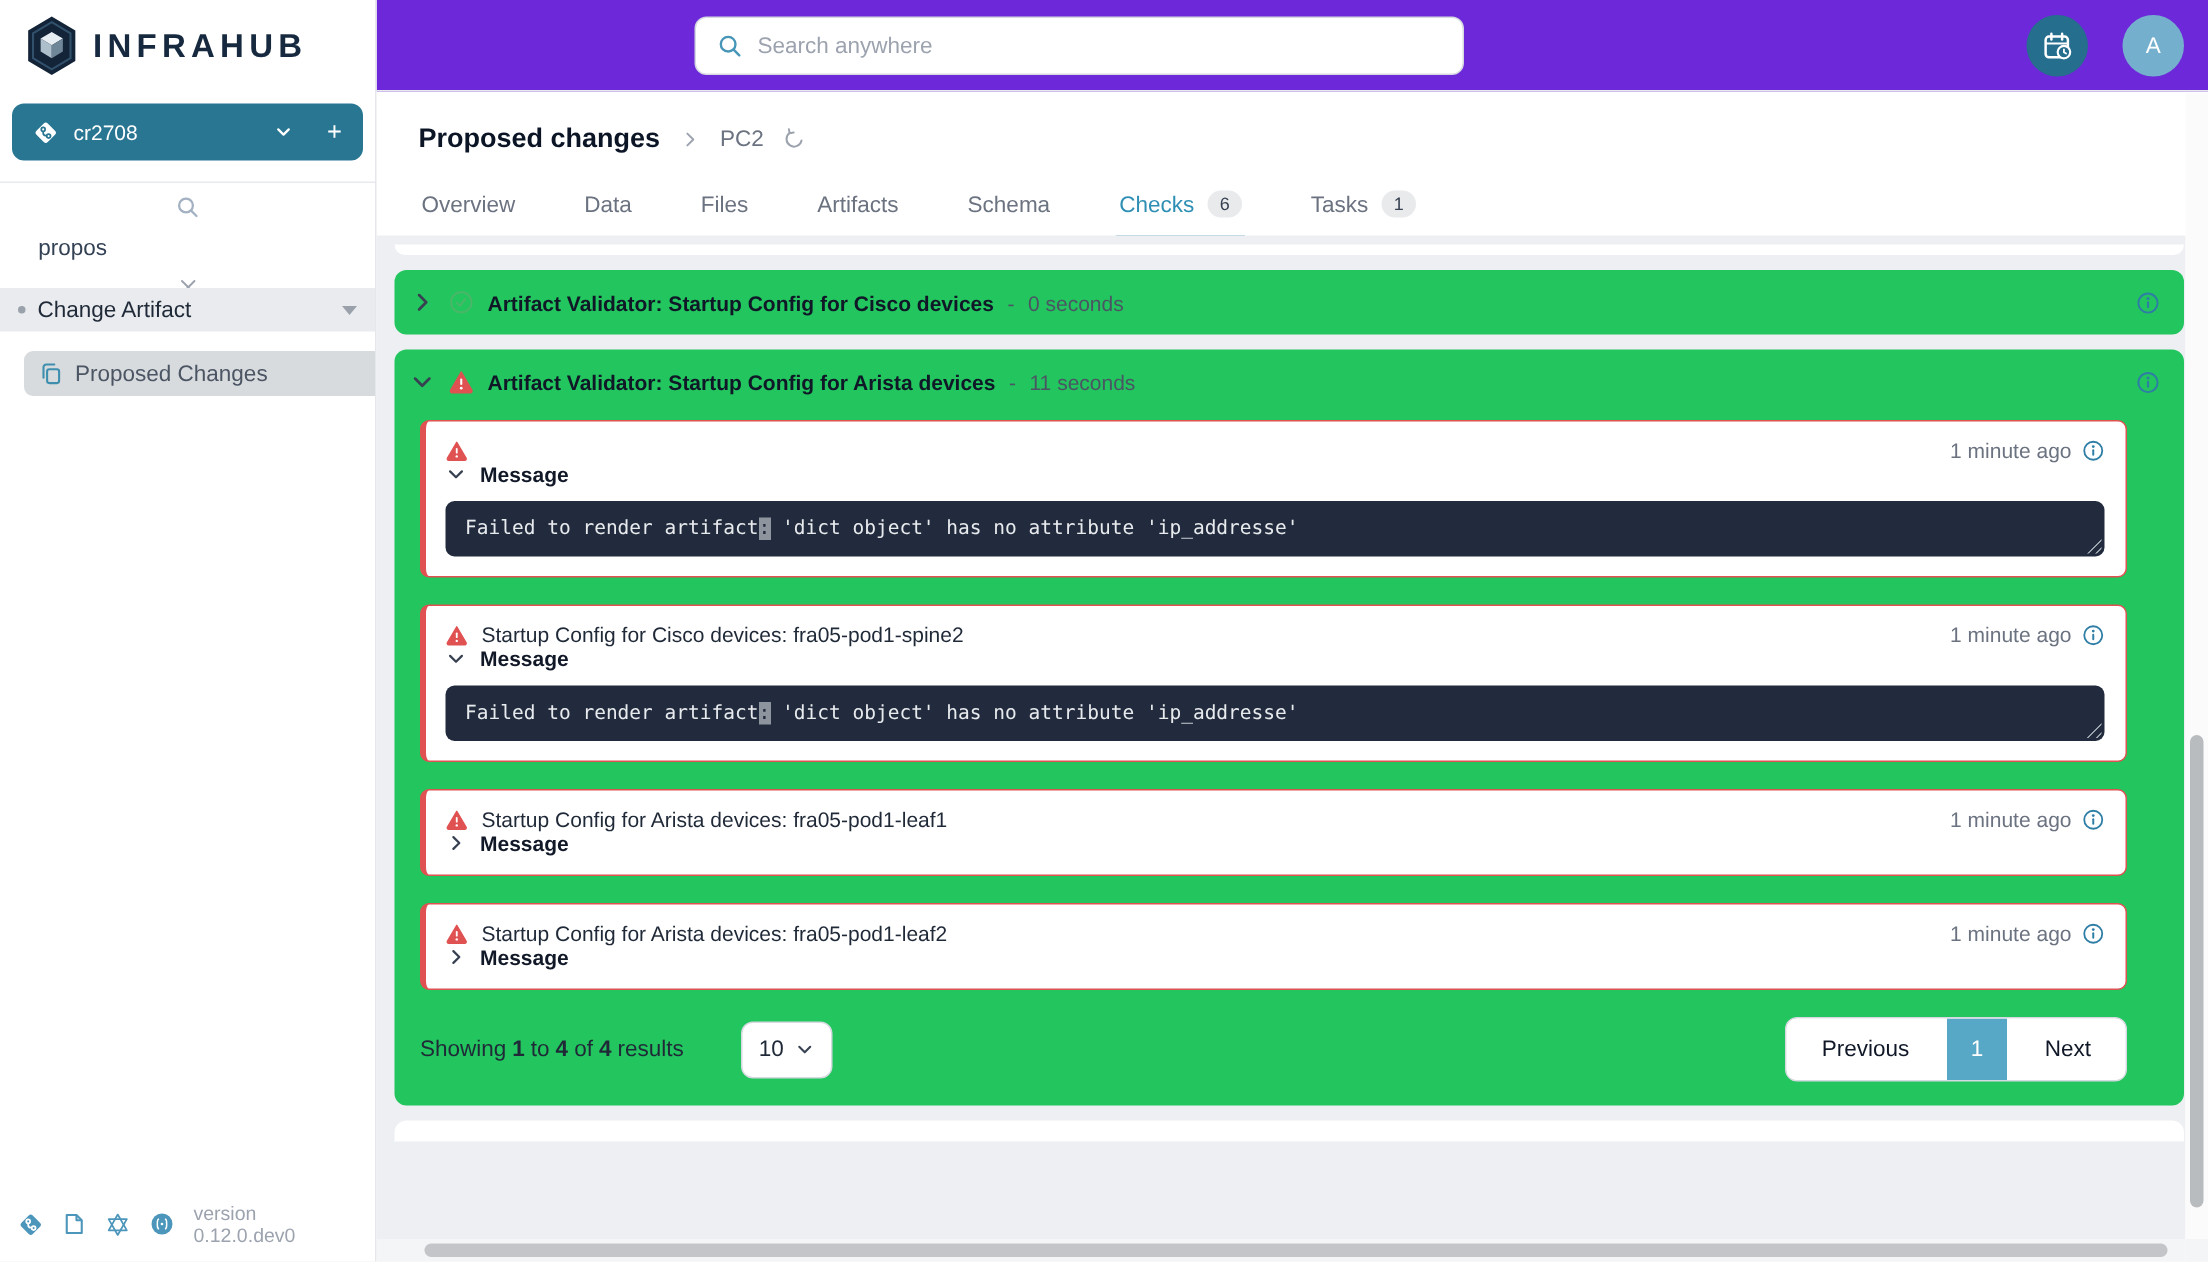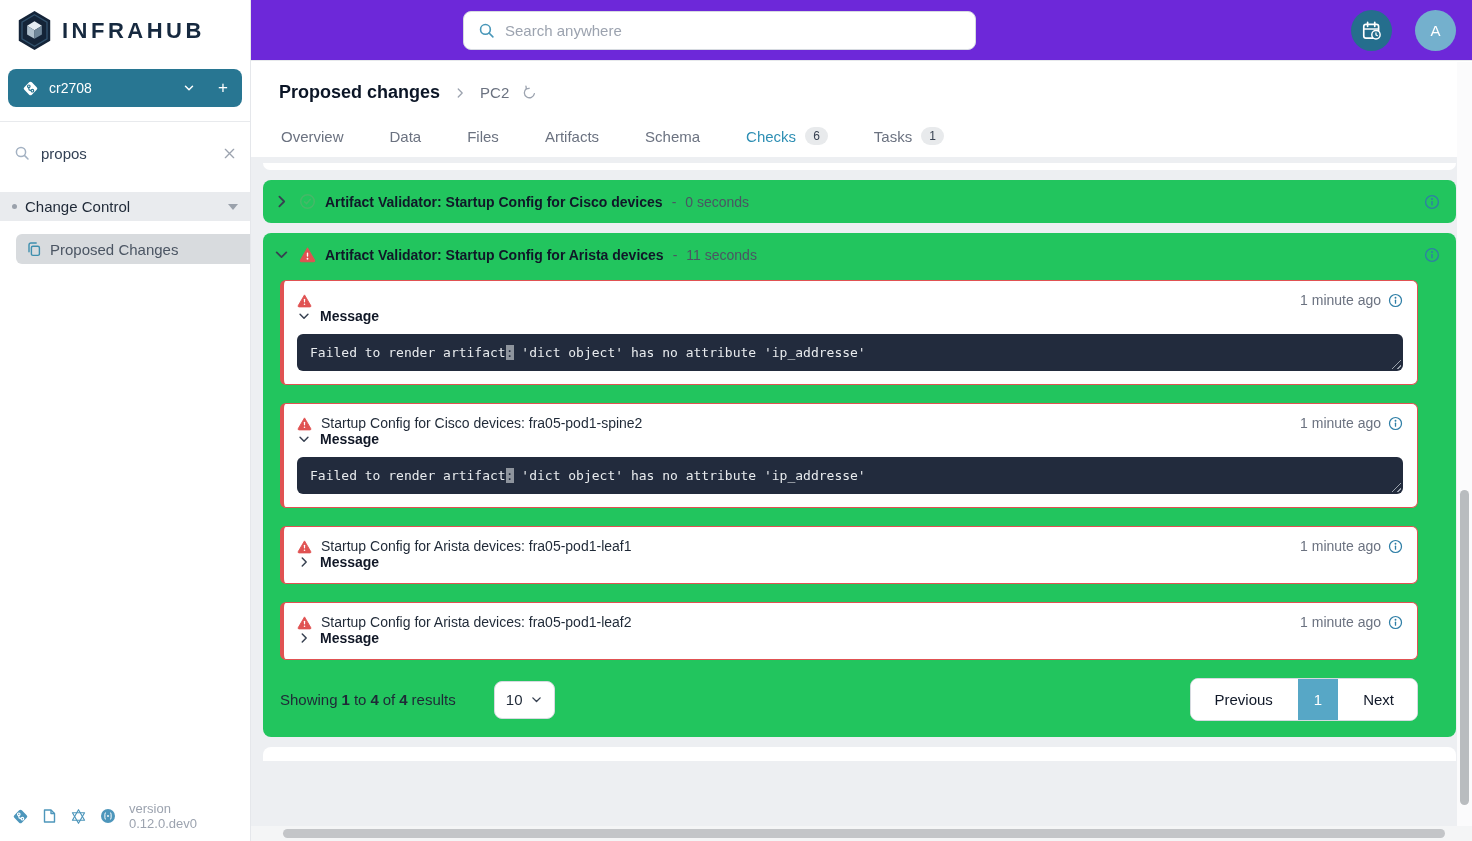--- a/index.html
+++ b/index.html
@@ -10,21 +10,21 @@
   
   .sidebar { position:absolute; left:0; top:0; bottom:0; width:251px; background:#fff;
              border-right:1px solid #e5e7eb; display:flex; flex-direction:column; z-index:5; }
   .logo-row { display:flex; align-items:center; gap:9px; padding:10px 14px 6px 16px; }
   .brand { font-size:22px; font-weight:800; letter-spacing:3.5px; color:#16293f; }
   .branch-btn { margin:12px 8px 14px 8px; height:38px; background:#287692; border-radius:8px;
                 display:flex; align-items:center; gap:10px; padding:0 14px; color:#fff; font-size:14px; cursor:pointer; }
   .branch-name { flex:1; }
   .branch-add { font-size:17px; margin-left:12px; font-weight:400; }
   .sidebar-sep { border-bottom:1px solid #e8eaed; }
-  .search-row { display:flex; align-items:center; gap:11px; padding:0 14px; height:46px; margin-top:8px; font-size:15px; color:#334155; }
+  .search-row { display:flex; align-items:center; gap:11px; padding:0 14px; height:46px; margin-top:8px; font-size:15px; color:#334155;flex-direction:column; }
   .search-row input { border:none; outline:none; flex:1; font-size:15px; color:#334155; font-family:inherit; min-width:0; }
   .tree-group { margin-top:16px; background:#e9ebee; display:flex; align-items:center; padding:5px 12px 5px 12px; font-size:15px; color:#1f2937; height:29px; cursor:pointer; }
   .tree-dot { width:5px; height:5px; border-radius:50%; background:#9aa1ab; margin-right:8px; flex:none; }
   .tree-caret { margin-left:auto; width:0; height:0; border-left:5px solid transparent; border-right:5px solid transparent; border-top:6px solid #9aa1ab; }
   .tree-item { margin:13px 0 0 16px; background:#d8dbde; border-radius:6px 0 0 6px; display:flex; align-items:center; gap:8px;
                padding:5px 10px; font-size:15px; color:#4b5563; height:30px; cursor:pointer; }
   .sidebar-footer { margin-top:auto; display:flex; align-items:center; gap:13px; padding:8px 12px 10px 12px; }
   .version { margin-left:auto; color:#9ca3af; font-size:13px; }
 
   
@@ -138,21 +138,21 @@
       <input type="text" value="propos" style="">
       <span class="icon-btn">
         <svg width="13" height="13" viewBox="0 0 14 14">
             <path d="M2.5 2.5l9 9M11.5 2.5l-9 9" stroke="#9ca3af" stroke-width="1.4" stroke-linecap="round"></path>
           </svg>
       </span>
     </div>
 
     <div class="tree-group">
       <span class="tree-dot"></span>
-      <span>Change Control</span>
+      <span>Change Artifact</span>
       <span class="tree-caret"></span>
     </div>
 
     <div class="tree-item">
       <span>
         <svg width="16" height="16" viewBox="0 0 16 16">
           <rect x="5.4" y="5.2" width="8" height="9.2" rx="1.5" fill="none" stroke="#3e8fae" stroke-width="1.4"></rect>
           <path d="M3 10.8V3.9A1.9 1.9 0 014.9 2h5.3" fill="none" stroke="#3e8fae" stroke-width="1.4" stroke-linecap="round"></path>
         </svg>
       </span>

